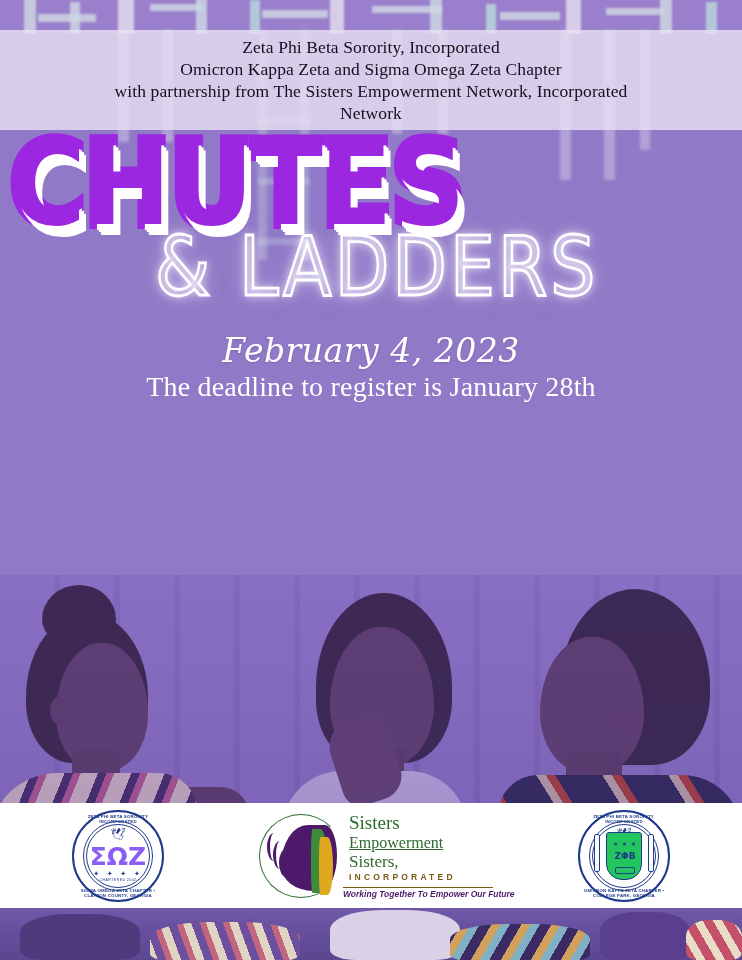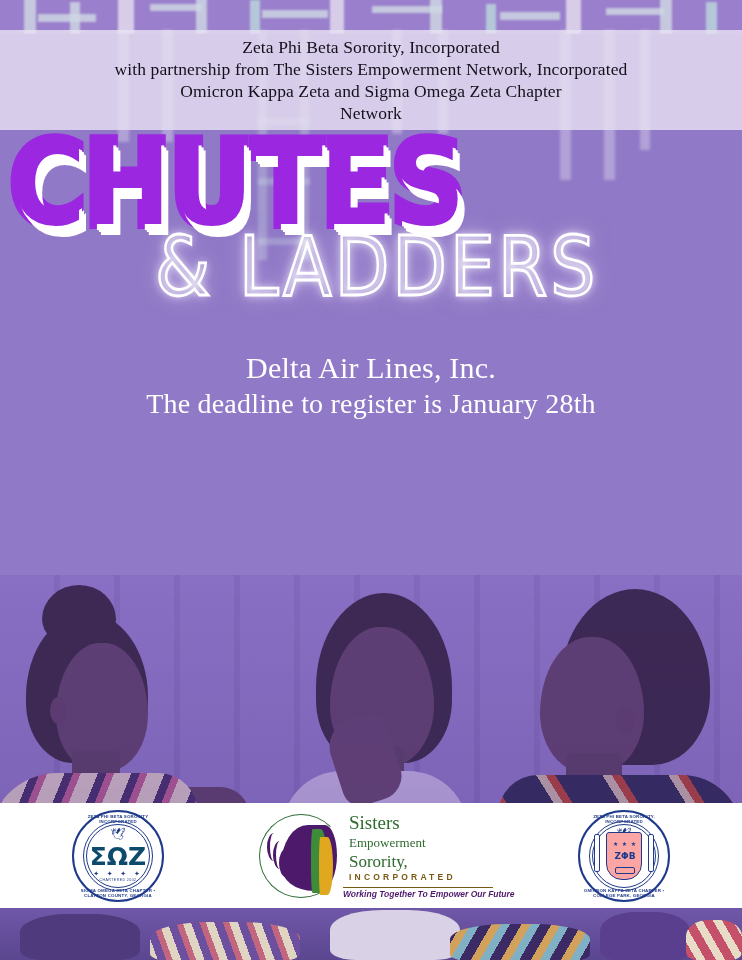--- a/index.html
+++ b/index.html
@@ -210,40 +210,40 @@
   }
   .seal .arc-top, .seal .arc-bot {
     position:absolute; left:0; width:92px; text-align:center;
     font-size:4.4px; letter-spacing:.2px; color:#1f3a8a; font-weight:bold;
     font-family:"Liberation Sans", sans-serif;
   }
   .seal .arc-top { top:4px; }
   .seal .arc-bot { bottom:4px; }
   .seal .greek {
     position:absolute; left:0; top:34px; width:92px; text-align:center;
-    font-size:25px; font-weight:bold; color:#0c4a6e;
+    font-size:25px; font-weight:bold; color:#8b5cf6;
     font-family:"DejaVu Sans", sans-serif; line-height:25px;
   }
   .seal .dots {
     position:absolute; left:0; top:60px; width:92px; text-align:center;
     font-size:7px; color:#1f3a8a; letter-spacing:3px;
   }
   .seal .sub {
     position:absolute; left:0; top:68px; width:92px; text-align:center;
     font-size:3.6px; color:#1f3a8a; letter-spacing:.4px;
     font-family:"Liberation Sans", sans-serif;
   }
   .seal .dove {
     position:absolute; left:36px; top:18px; width:20px; height:14px;
     color:#1f3a8a; font-size:12px; line-height:12px; text-align:center;
   }
   
   .shield {
     position:absolute; left:28px; top:22px; width:36px; height:48px;
-    background:#fca5a5; border:1.6px solid #1f3a8a;
+    background:#22c55e; border:1.6px solid #1f3a8a;
     border-radius:3px 3px 16px 16px;
   }
   .shield .stars {
     position:absolute; left:0; top:7px; width:36px; text-align:center;
     font-size:6px; color:#1f3a8a; letter-spacing:1px;
   }
   .shield .lets {
     position:absolute; left:0; top:18px; width:36px; text-align:center;
     font-size:9px; font-weight:bold; color:#1f3a8a;
     font-family:"DejaVu Sans", sans-serif;
@@ -288,21 +288,21 @@
   }
   .sen .w1 { left:10px; top:22px; }
   .sen .w2 { left:16px; top:30px; }
   .sen .w3 { left:22px; top:38px; }
   .sen .words {
     position:absolute; left:92px; top:2px; width:136px;
     color:#2e6b2e;
     font-family:"Liberation Serif", serif;
   }
   .sen .l1 { font-size:19px; line-height:20px; }
-  .sen .l2 { font-size:13px; line-height:19px; }
+  .sen .l2 { font-size:16px; line-height:19px;text-decoration:underline; }
   .sen .l3 { font-size:17px; line-height:19px; }
   .sen .l4 {
     font-size:8.5px; letter-spacing:3.2px; color:#7a5a12;
     font-family:"Liberation Sans", sans-serif; font-weight:bold;
     line-height:12px;
   }
   .sen .tag {
     position:absolute; left:86px; top:76px; width:150px;
     font-size:8.5px; color:#4d1a6b; font-weight:bold; font-style:italic;
     font-family:"Liberation Sans", sans-serif;
@@ -357,30 +357,30 @@
     <div class="lad w" style="left:392px; top:30px; width:10px; height:104px;"></div>
     <div class="lad w" style="left:438px; top:30px; width:10px; height:104px;"></div>
     <div class="lad w" style="left:560px; top:30px; width:11px; height:150px;"></div>
     <div class="lad w" style="left:604px; top:30px; width:11px; height:150px;"></div>
     <div class="lad w" style="left:640px; top:30px; width:10px; height:120px;"></div>
   </div>
 
   <div class="header-panel"></div>
   <div class="header-text">
     <div>Zeta Phi Beta Sorority, Incorporated</div>
+    <div>Omicron Kappa Zeta and Sigma Omega Zeta Chapter</div>
     <div>with partnership from The Sisters Empowerment Network, Incorporated</div>
-    <div>Omicron Kappa Zeta and Sigma Omega Zeta Chapter</div>
     <div>Network</div>
   </div>
 
   <div class="chutes">CHUTES</div>
   <div class="ladders">&amp; LADDERS</div>
 
   <div class="details">
-    <div class="d-venue">Delta Air Lines, Inc.</div>
+    <div class="d-date">February 4, 2023</div>
     <div class="d-deadline">The deadline to register is January 28th</div>
   </div>
 
   <div class="photo">
     <div class="wall"></div>
 
     <div class="person">
       <div class="hair p1-bun"></div>
       <div class="hair p1-hair"></div>
       <div class="face p1-face"></div>
@@ -441,21 +441,21 @@
       <div class="circ"></div>
       <div class="profile"></div>
       <div class="edge-green"></div>
       <div class="edge-gold"></div>
       <div class="wave w1"></div>
       <div class="wave w2"></div>
       <div class="wave w3"></div>
       <div class="words">
         <div class="l1">Sisters</div>
         <div class="l2">Empowerment</div>
-        <div class="l3">Sorority,</div>
+        <div class="l3">Sisters,</div>
         <div class="l4">INCORPORATED</div>
       </div>
       <div class="tag">Working Together To Empower Our Future</div>
     </div>
 
     <div class="seal">
       <div class="ring-o"></div>
       <div class="ring-i"></div>
       <div class="ring-i2"></div>
       <div class="arc-top">ZETA PHI BETA SORORITY, INCORPORATED</div>

